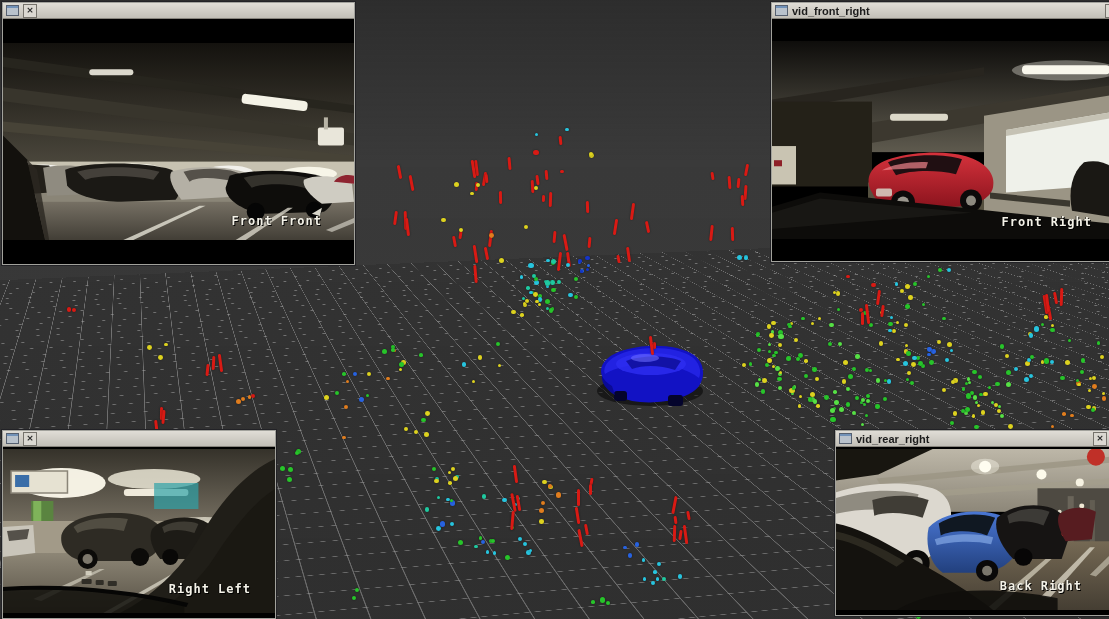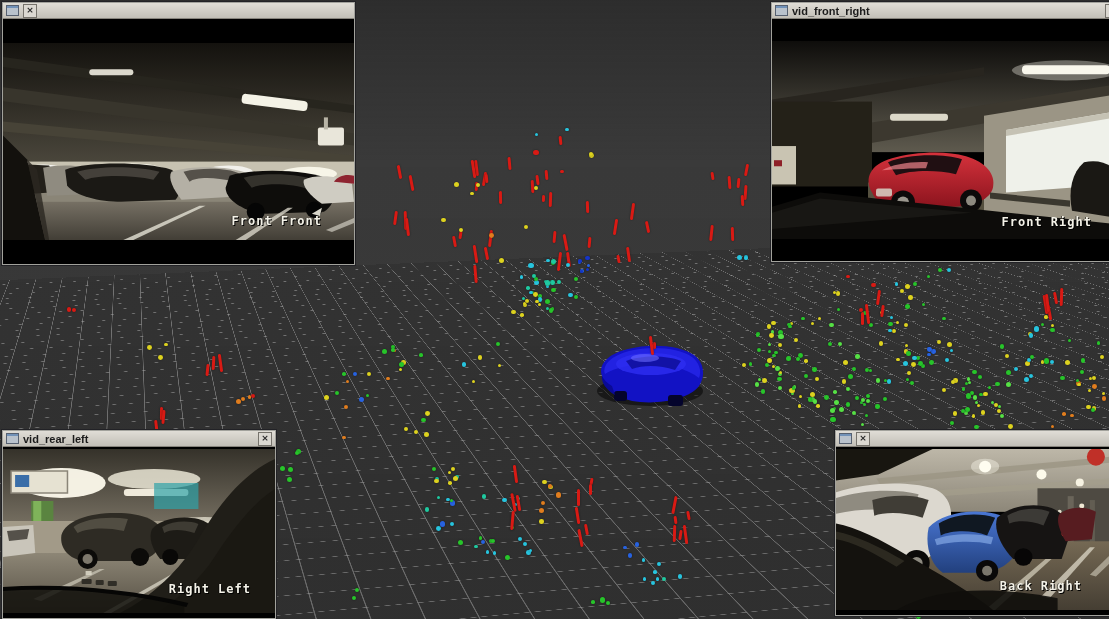--- a/index.html
+++ b/index.html
@@ -654,21 +654,20 @@
         <path d="M218,150 L298,158 L298,164 L218,156 Z" fill="#3b382f"></path>
       </svg>
     </div>
     <div class="camlabel" id="lbl-fr">Front Right</div>
   </div>
 </div>
 
 <div class="win" id="win-rl">
   <div class="titlebar">
     <span class="winicon"></span>
-    <span class="title">vid_rear_left</span>
     <span class="closebtn">×</span>
   </div>
   <div class="content">
     <div class="video">
       <svg viewBox="0 0 270 164" preserveAspectRatio="none">
         <defs>
           <linearGradient id="rlceil" x1="0" y1="0" x2="0" y2="1">
             <stop offset="0" stop-color="#35322a"></stop>
               <stop offset="1" stop-color="#787163"></stop>
           </linearGradient>
@@ -713,20 +712,21 @@
         <path d="M0,138 C60,134 124,140 184,154 L182,158 C124,144 58,138 0,142 Z" fill="#060605"></path>
       </svg>
     </div>
     <div class="camlabel" id="lbl-rl">Right Left</div>
   </div>
 </div>
 
 <div class="win" id="win-rr">
   <div class="titlebar">
     <span class="winicon"></span>
+    <span class="title">vid_rear_right</span>
     <span class="closebtn">×</span>
   </div>
   <div class="content">
     <div class="video">
       <svg viewBox="0 0 272 164" preserveAspectRatio="none">
         <defs>
           <linearGradient id="rrceil" x1="0" y1="0" x2="0" y2="1">
             <stop offset="0" stop-color="#bdb7a8"></stop>
               <stop offset="1" stop-color="#8d8779"></stop>
           </linearGradient>

